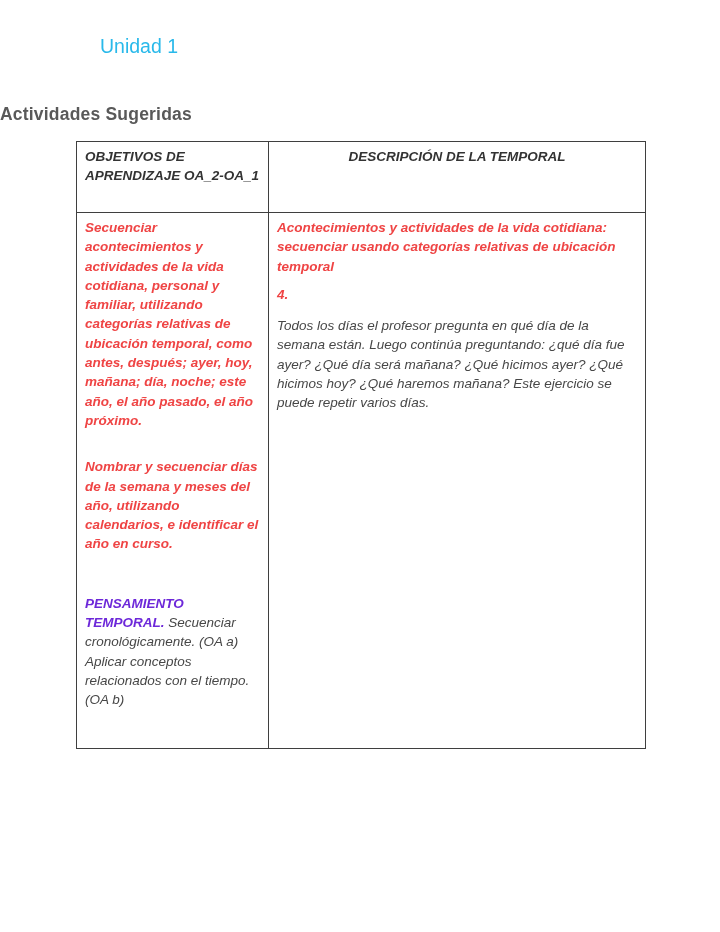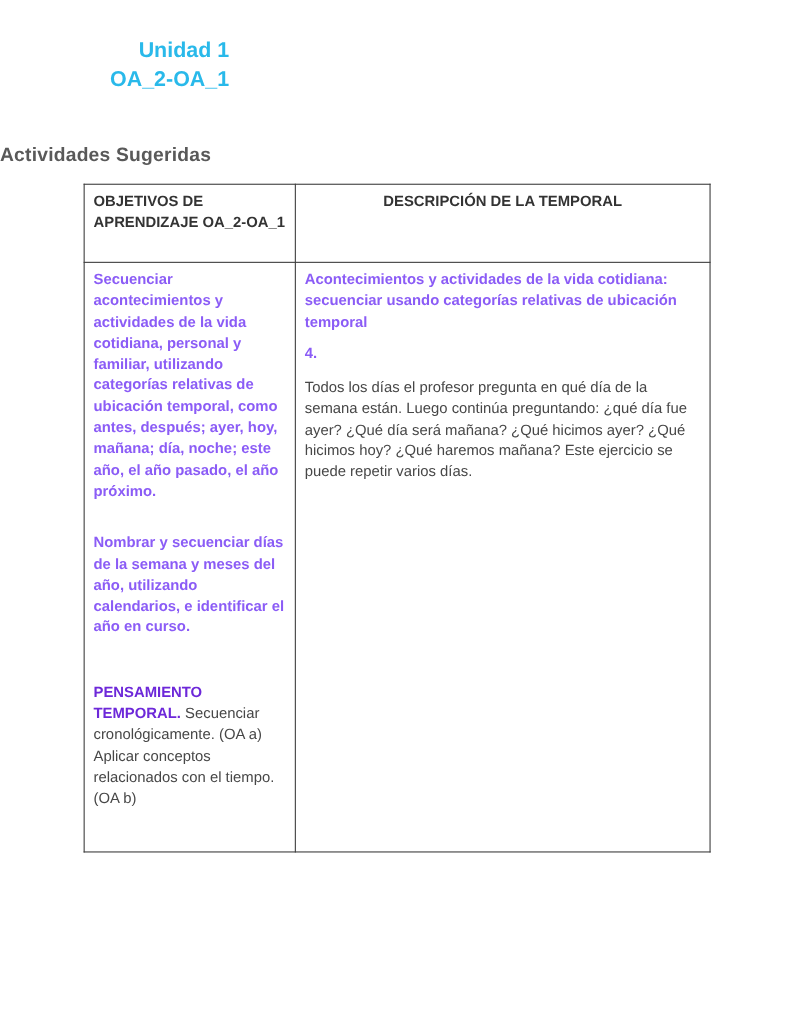--- a/index.html
+++ b/index.html
@@ -36,40 +36,41 @@
   .grade-title {
     font-size: 19.5px;
     line-height: 26px;
     font-weight: bold;
     color: #101010;
   }
   .header-right { text-align: right; }
   .unit-label, .oa-label {
     font-size: 19.5px;
     line-height: 26px;
-    font-weight: bold;
+    font-weight: normal;
     color: #29b9ea;
   }
 
   
   .section-title {
     margin-top: 45px;
     text-align: left;
     font-size: 17.5px;
     font-weight: bold;
     color: #595959;
     letter-spacing: 0.2px;
   }
 
   
   table.activity-table {
     border-collapse: collapse;
     table-layout: fixed;
     margin: 16px 0 16px 76px;
     width: 569px;
+    font-style: italic;
   }
   .activity-table th,
   .activity-table td {
     border: 1.5px solid #3f3f3f;
     vertical-align: top;
     font-size: 13.5px;
     line-height: 19.3px;
     padding: 5px 8px;
   }
   .col-objectives { width: 192px; }
@@ -77,39 +78,38 @@
   .activity-table th {
     font-weight: bold;
     color: #333333;
     height: 71px;
   }
   th.obj-header { text-align: left; }
   th.desc-header { text-align: center; }
   .activity-table td { height: 536px; }
 
   .cell-objectives p, .cell-description p { margin: 0; }
-  .bold-par { font-weight: bold; color: #8b5cf6; }
+  .bold-par { font-weight: bold; color: #ef4444; }
   .regular-par { font-weight: normal; color: #474747; }
   .lead-bold { font-weight: bold; color: #6d28d9; }
 
   .cell-objectives .p1 { margin-bottom: 27px; }
   .cell-objectives .p2 { margin-bottom: 40px; }
 
   .cell-description .act-title { margin-bottom: 9px; }
   .cell-description .act-number { margin-bottom: 12px; }
 </style>
 </head>
 <body>
 
 <div class="page">
 
   <header class="doc-header">
     <div class="header-right">
       <div class="unit-label">Unidad 1</div>
-      <div class="oa-label">OA_2-OA_1</div>
     </div>
   </header>
 
   <h3 class="section-title">Actividades Sugeridas</h3>
 
   <table class="activity-table">
     <colgroup>
       <col class="col-objectives">
       <col class="col-description">
     </colgroup>

